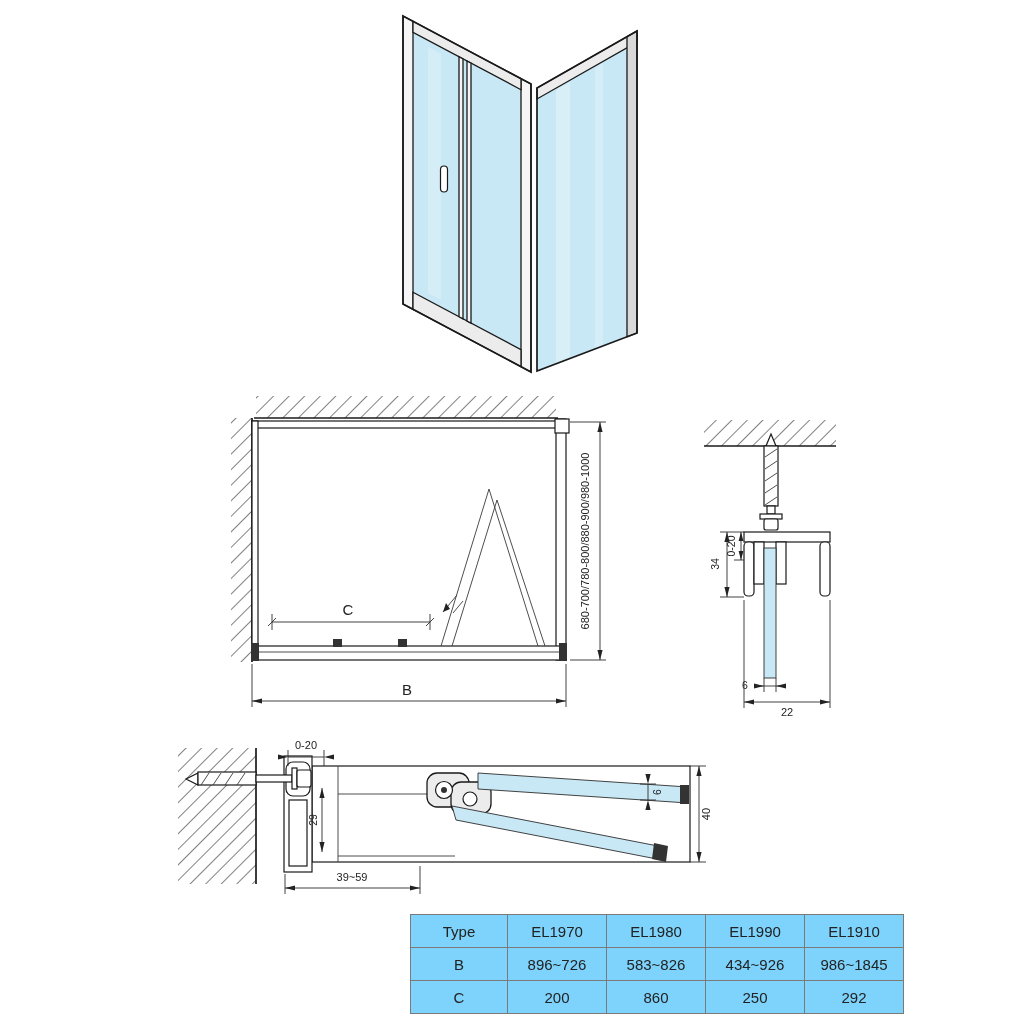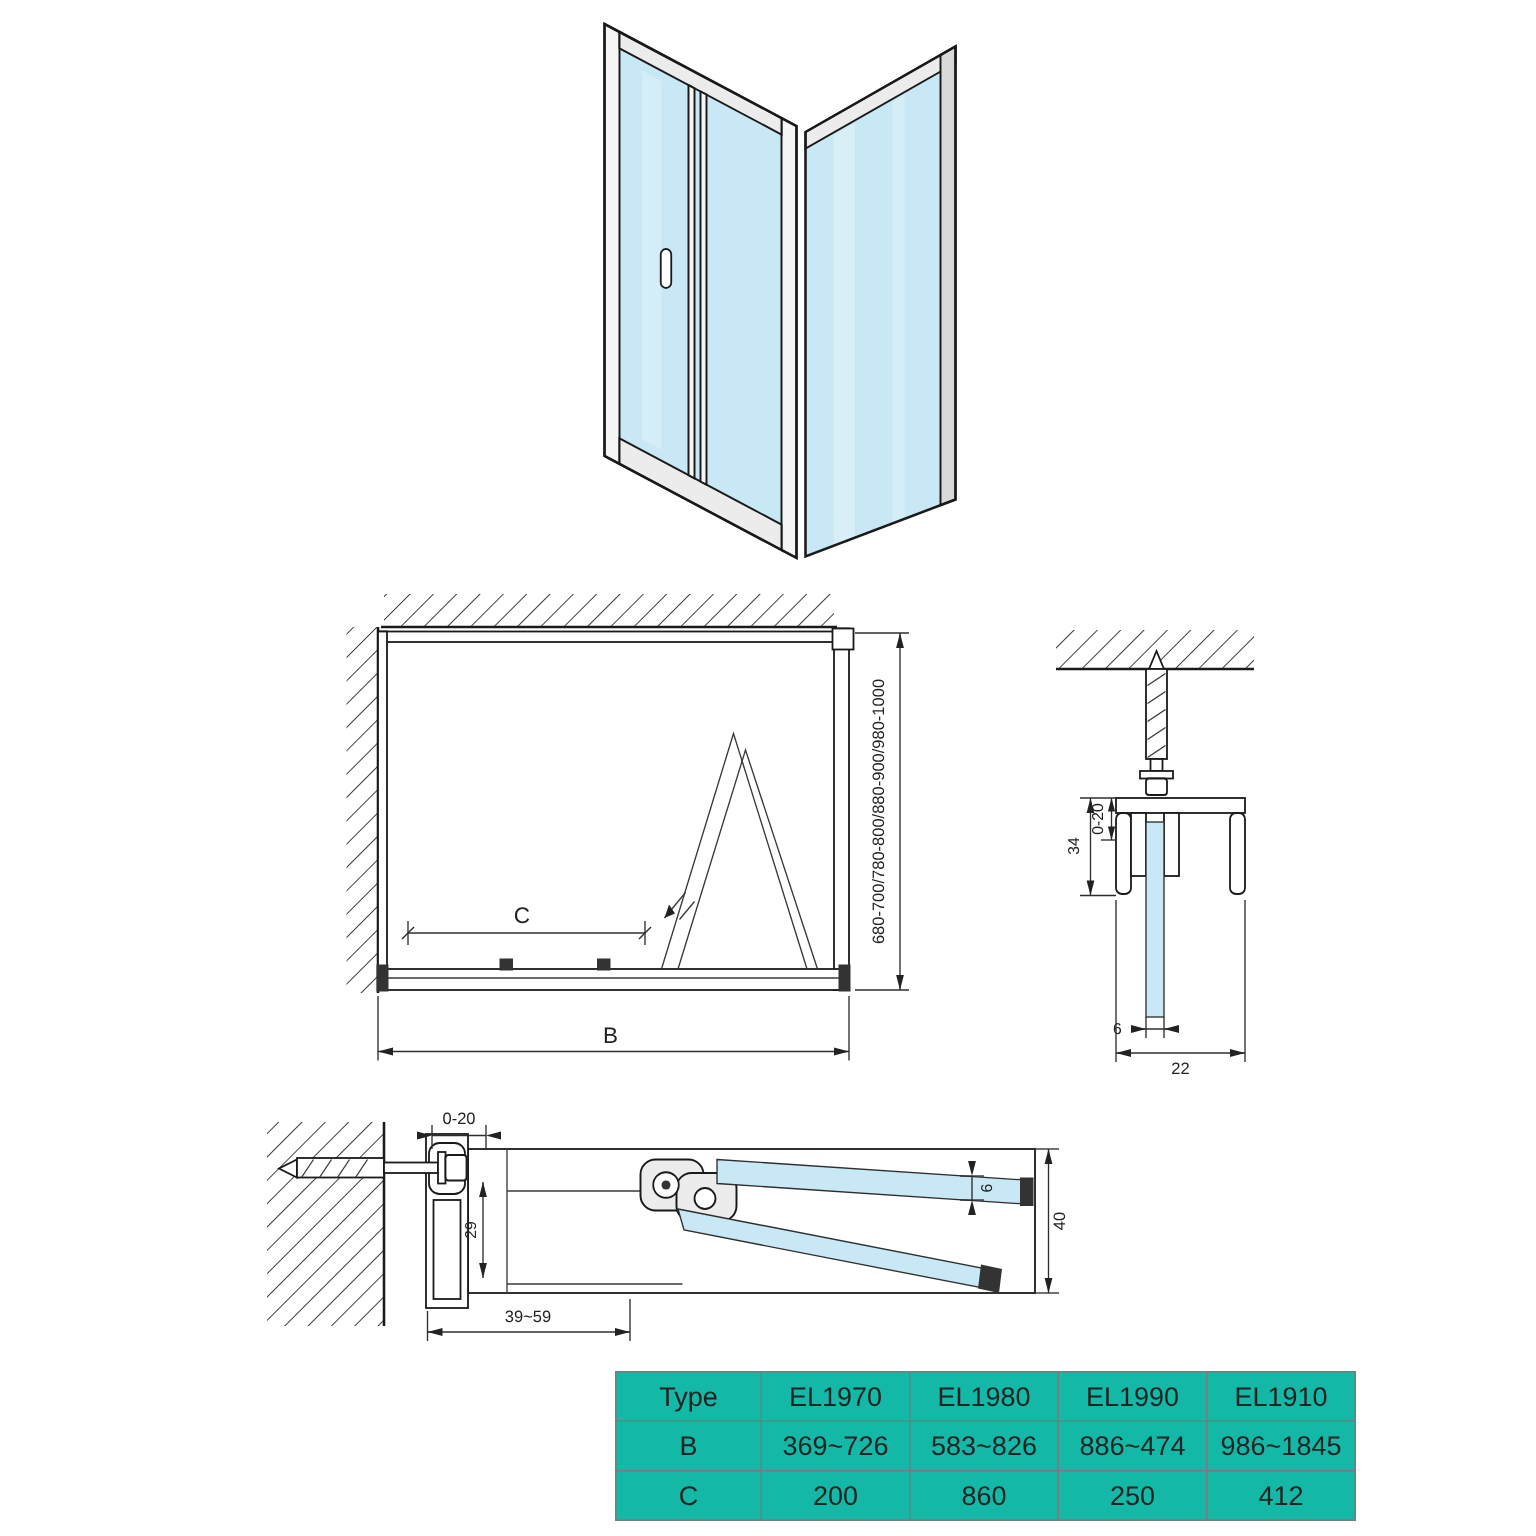--- a/index.html
+++ b/index.html
@@ -14,21 +14,21 @@
   .profile-dark{fill:#d9d9d9;stroke:#1a1a1a;stroke-width:1.3;}
   .white{fill:#ffffff;stroke:#1a1a1a;stroke-width:1.2;}
   .glass{fill:#c9e8f5;}
   .glass-edge{fill:#c9e8f5;stroke:#2e2e2e;stroke-width:0.9;}
   .dark{fill:#333;stroke:none;}
   .arrow{fill:#222;stroke:none;}
   .dim{font-size:11px;fill:#222;}
   .dim-sm{font-size:10.5px;fill:#222;}
   .dim-lg{font-size:15px;fill:#222;}
   .spec-table{position:absolute;left:410px;top:914px;border-collapse:collapse;
-              font-size:18px;color:#222;background:#14b8a6;}
+              font-size:15px;color:#222;background:#7dd3fc;}
   .spec-table td{border:1px solid #7a7a7a;height:32px;text-align:center;
                  vertical-align:middle;padding:0 4px;width:90px;}
   .spec-table td:first-child{width:88px;}
 </style>
 </head>
 <body>
 
 <div class="page">
 
 <svg width="1024" height="1024" viewBox="0 0 1024 1024">
@@ -266,28 +266,28 @@
   <tbody>
     <tr>
       <td>Type</td>
       <td>EL1970</td>
       <td>EL1980</td>
       <td>EL1990</td>
       <td>EL1910</td>
     </tr>
     <tr>
       <td>B</td>
-      <td>369~726</td>
+      <td>896~726</td>
       <td>583~826</td>
-      <td>886~474</td>
+      <td>434~926</td>
       <td>986~1845</td>
     </tr>
     <tr>
       <td>C</td>
       <td>200</td>
       <td>860</td>
       <td>250</td>
-      <td>412</td>
+      <td>292</td>
     </tr>
   </tbody>
 </table>
 
 </div>
 
 </body></html>

